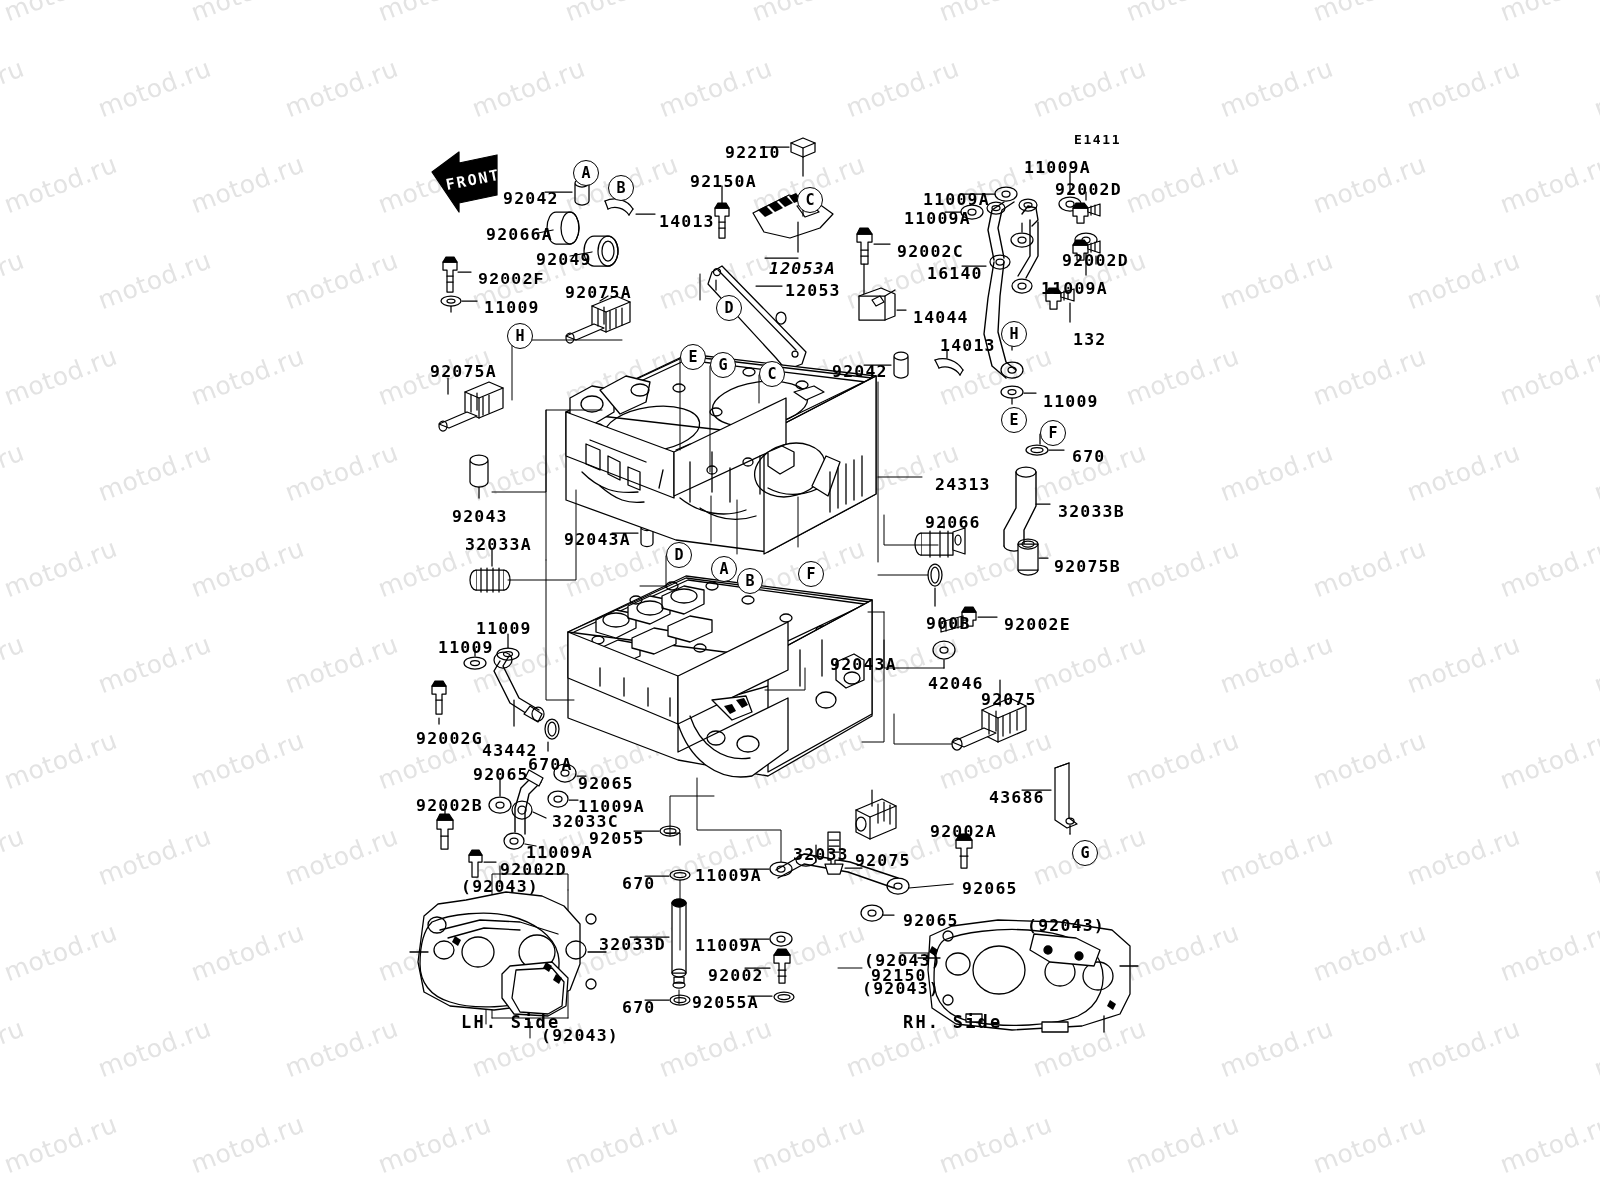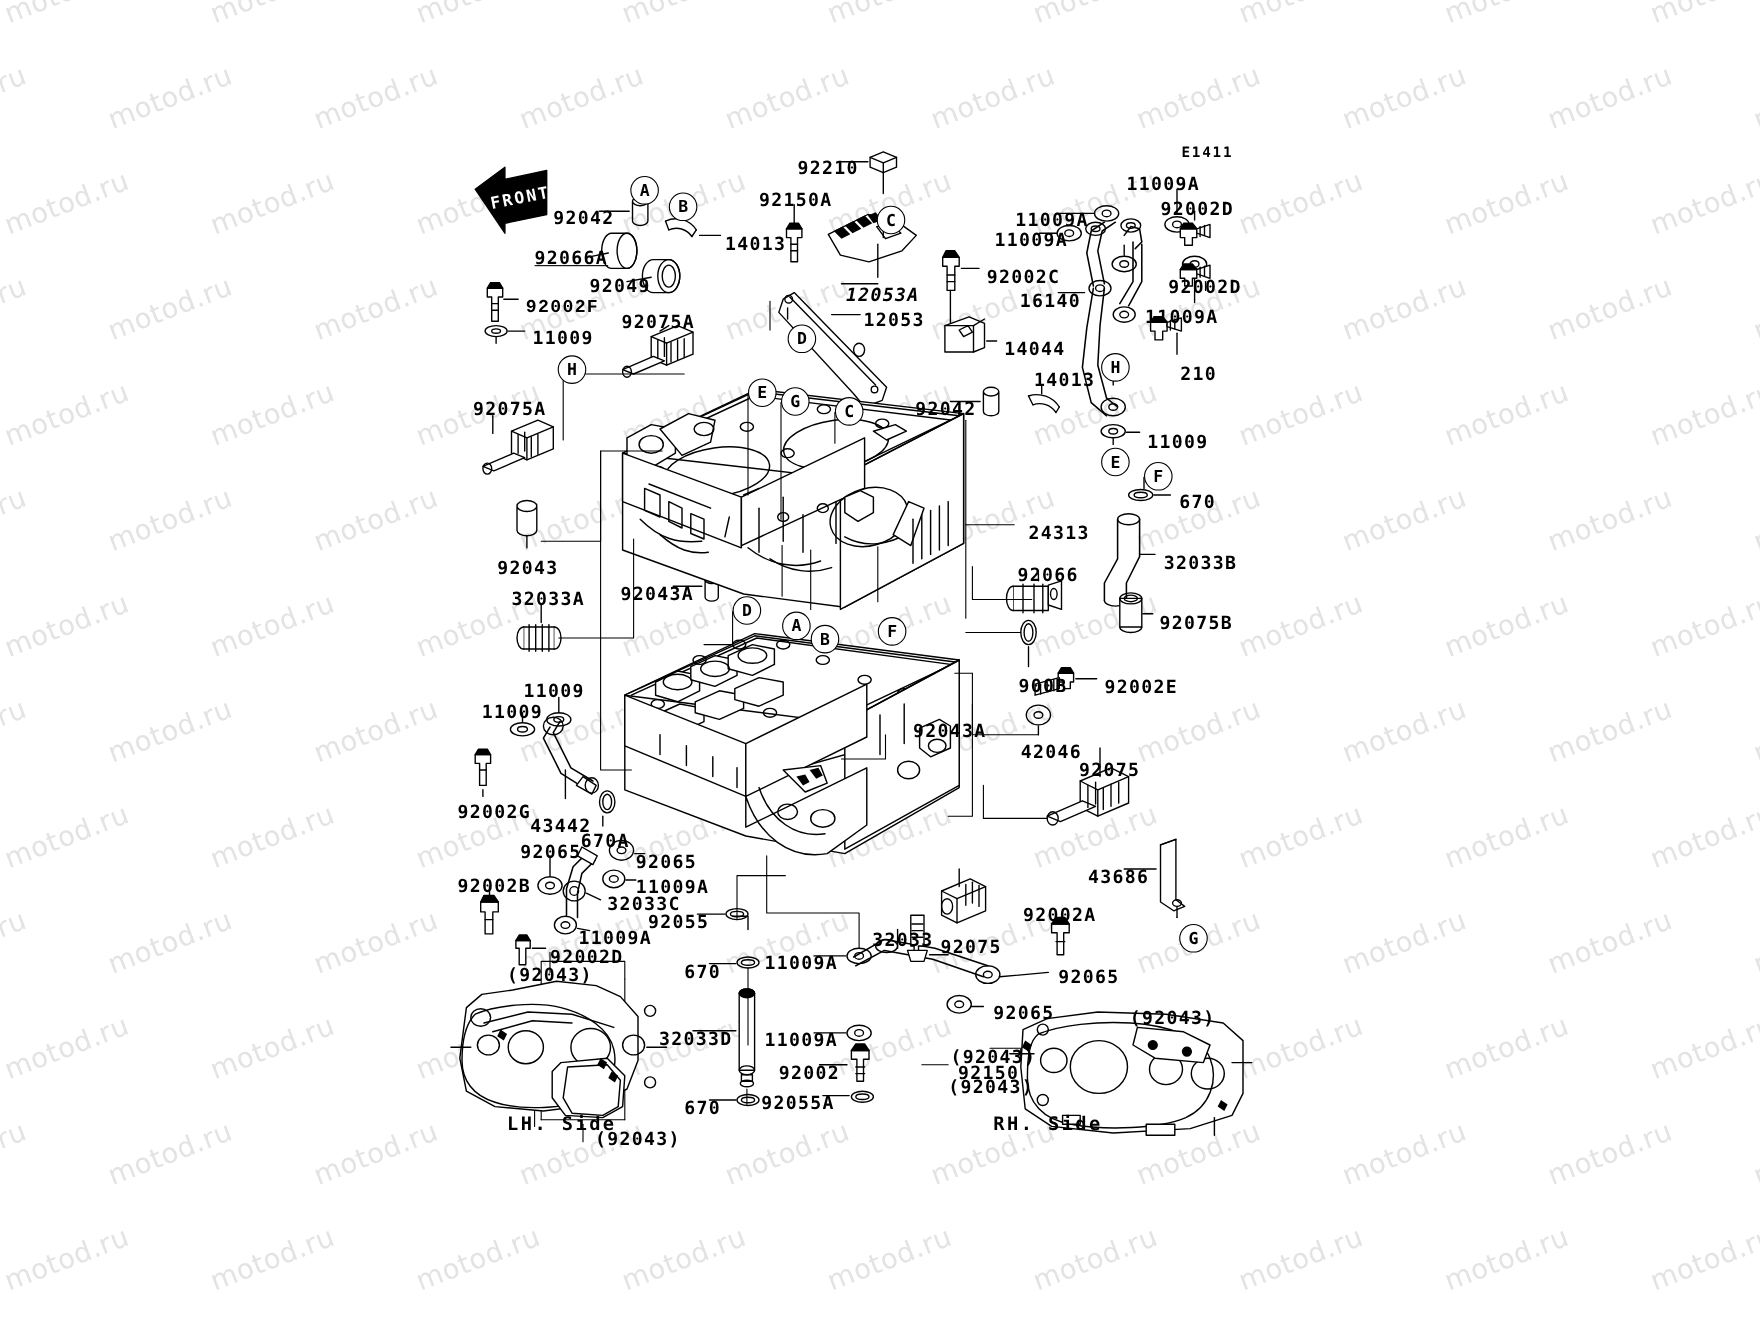--- a/index.html
+++ b/index.html
@@ -913,21 +913,21 @@
   </svg>
 
   <div id="labels">
 
     <div class="lbl code" style="left:1074px;top:133px;">E1411</div>
 
     <div class="lbl side" style="left:461px;top:1014px;">LH. Side</div>
     <div class="lbl side" style="left:903px;top:1014px;">RH. Side</div>
 
   <div class="lbl" style="left: 503px; top: 191px;">92042</div>
-      <div class="lbl" style="left: 486px; top: 227px; text-decoration: underline;">92066A</div>
+      <div class="lbl" style="left: 486px; top: 227px;">92066A</div>
       <div class="lbl" style="left: 536px; top: 252px;">92049</div>
       <div class="lbl" style="left: 659px; top: 214px;">14013</div>
       <div class="lbl" style="left: 690px; top: 174px;">92150A</div>
       <div class="lbl" style="left: 725px; top: 145px;">92210</div>
       <div class="lbl" style="left: 769px; top: 261px; font-style: italic;">12053A</div>
       <div class="lbl" style="left: 785px; top: 283px;">12053</div>
       <div class="lbl" style="left: 478px; top: 272px; font-family: Liberation Mono, monospace;">92002F</div>
       <div class="lbl" style="left: 484px; top: 300px;">11009</div>
       <div class="lbl" style="left: 565px; top: 285px;">92075A</div>
       <div class="lbl" style="left: 430px; top: 364px;">92075A</div>
@@ -972,21 +972,21 @@
       <div class="lbl" style="left: 935px; top: 477px;">24313</div>
       <div class="lbl" style="left: 1054px; top: 559px;">92075B</div>
       <div class="lbl" style="left: 1058px; top: 504px;">32033B</div>
       <div class="lbl" style="left: 1072px; top: 449px;">670</div>
       <div class="lbl" style="left: 1043px; top: 394px;">11009</div>
       <div class="lbl" style="left: 940px; top: 338px;">14013</div>
       <div class="lbl" style="left: 832px; top: 364px;">92042</div>
       <div class="lbl" style="left: 913px; top: 310px;">14044</div>
       <div class="lbl" style="left: 897px; top: 244px;">92002C</div>
       <div class="lbl" style="left: 927px; top: 266px;">16140</div>
-      <div class="lbl" style="left: 1073px; top: 332px;">210</div>
+      <div class="lbl" style="left: 1073px; top: 332px;">132</div>
       <div class="lbl" style="left: 1041px; top: 281px;">11009A</div>
       <div class="lbl" style="left: 1062px; top: 253px;">92002D</div>
       <div class="lbl" style="left: 1055px; top: 182px;">92002D</div>
       <div class="lbl" style="left: 1024px; top: 160px;">11009A</div>
       <div class="lbl" style="left: 923px; top: 192px;">11009A</div>
       <div class="lbl" style="left: 904px; top: 211px;">11009A</div>
       <div class="lbl" style="left: 1027px; top: 918px;">(92043)</div>
       <div class="lbl" style="left: 864px; top: 953px;">(92043)</div>
       <div class="lbl" style="left: 541px; top: 1028px;">(92043)</div>
       <div class="cl" style="left: 573px; top: 160px;">A</div>

